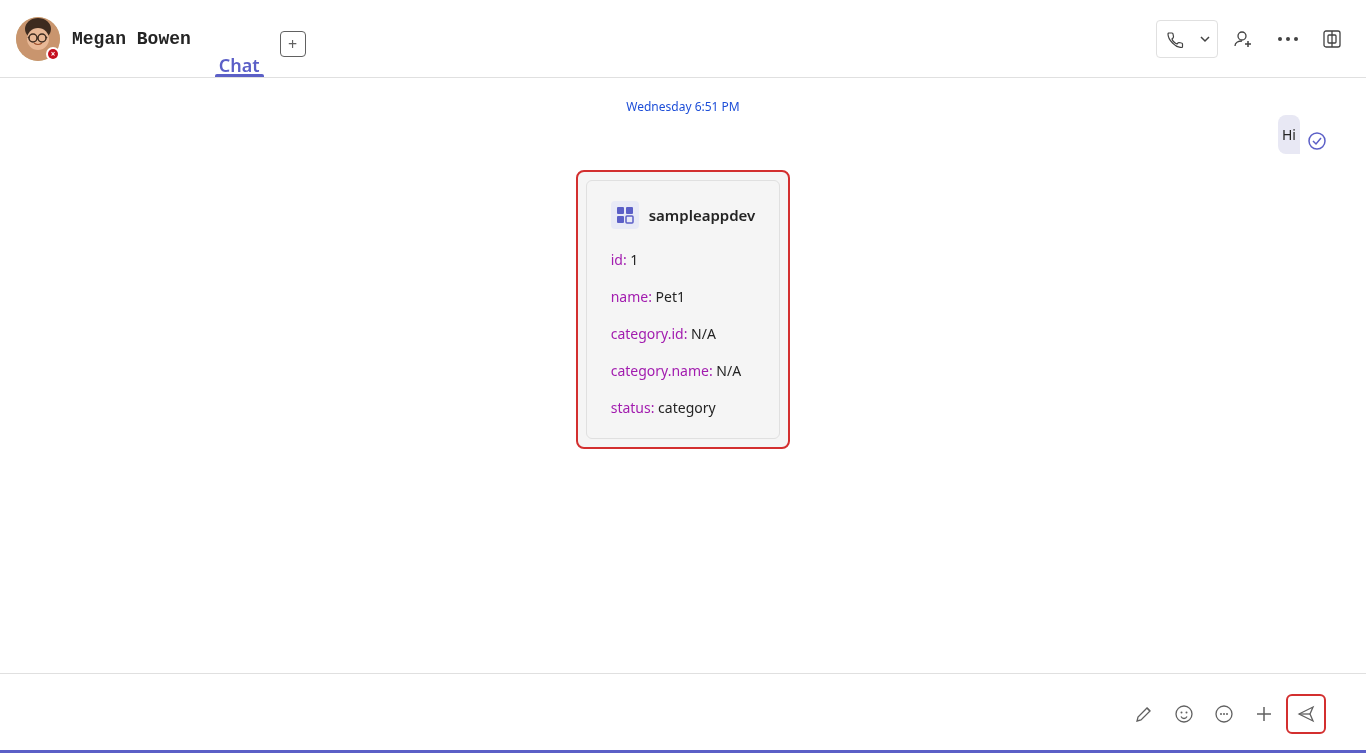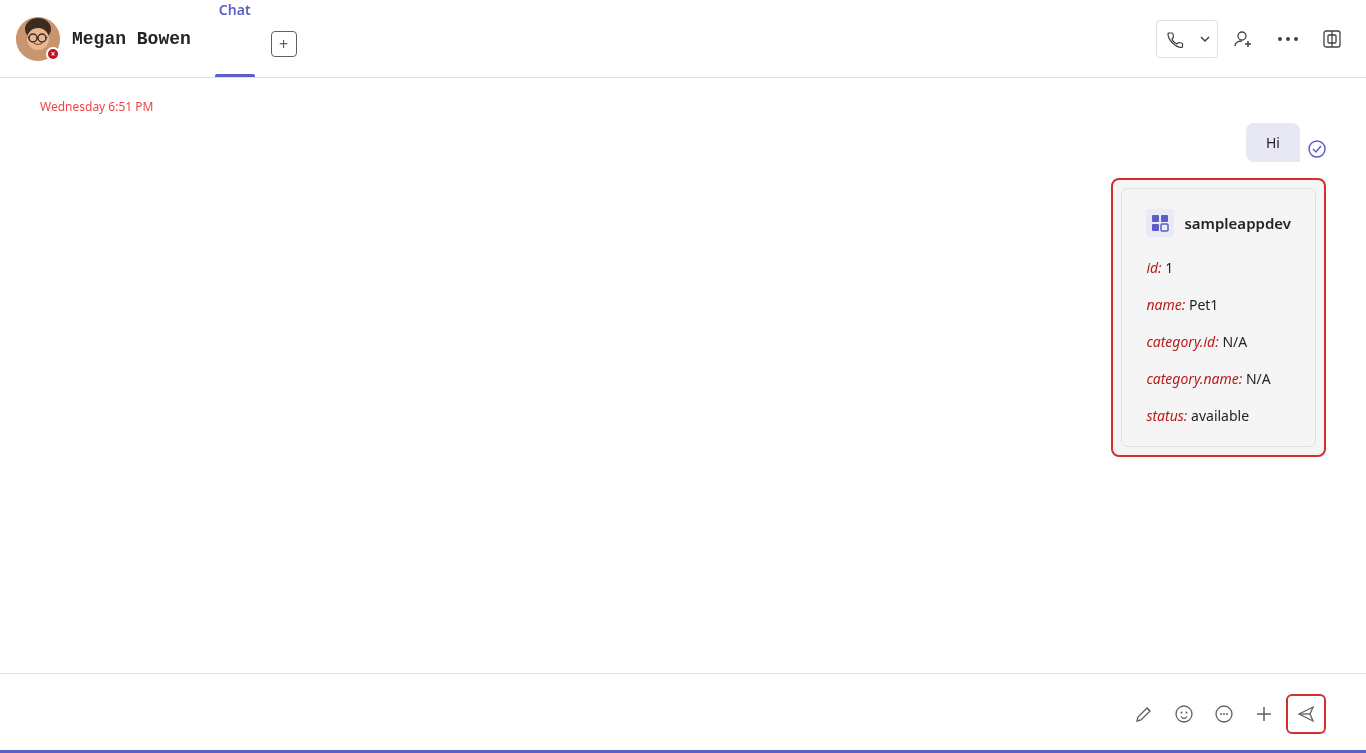--- a/index.html
+++ b/index.html
@@ -68,27 +68,27 @@
       color: #242424;
       margin-right: 24px;
       font-family: Liberation Mono, monospace;
     }
     .tabs-container {
       display: flex;
       align-items: flex-end;
       height: 100%;
     }
     .tab {
-      font-size: 14px;
+      font-size: 18px;
       color: #616161;
       padding: 0 4px;
       margin-right: 16px;
       height: 100%;
       display: flex;
-      align-items: flex-start;
+      align-items: flex-end;
       cursor: pointer;
       position: relative;
     }
     .tab.active {
       color: #5b5fc7;
       font-weight: 600;
     }
     .tab.active::after {
       content: '';
       position: absolute;
@@ -139,50 +139,49 @@
     .chat-area {
       flex: 1;
       overflow-y: auto;
       padding: 20px 40px;
       display: flex;
       flex-direction: column;
       background: #fff;
     }
 
     .timestamp-label {
-      text-align: left;
+      text-align: center;
       font-size: 12px;
-      color: #ef4444;
-      margin-bottom: 8px;
+      color: #1d4ed8;
     }
 
     .message-row-right {
       display: flex;
       justify-content: flex-end;
       align-items: flex-end;
       gap: 8px;
       margin-bottom: 16px;
     }
     .message-bubble {
       background: #e8e8f4;
       border-radius: 8px 8px 0 8px;
-      padding: 10px 20px;
+      padding: 10px 4px;
       font-size: 14px;
       color: #242424;
       max-width: 300px;
     }
     .message-tick {
       color: #5b5fc7;
       font-size: 16px;
       margin-bottom: 4px;
     }
 
     .message-row-left {
       display: flex;
-      justify-content: flex-end;
+      justify-content: center;
       margin-bottom: 16px;
     }
 
     
     .card-outer {
       border: 2px solid #d32f2f;
       border-radius: 8px;
       padding: 8px;
       background: #f5f5f5;
       max-width: 760px;
@@ -218,22 +217,21 @@
     .card-field {
       font-size: 14px;
       color: #242424;
       margin-bottom: 16px;
       line-height: 1.5;
     }
     .card-field:last-child {
       margin-bottom: 0;
     }
     .field-label {
-      color: #b91c1c;
-      font-style: italic;
+      color: #a21caf;
     }
     .field-value {
       color: #242424;
     }
 
     
     .compose-bar {
       border-top: 1px solid #e0e0e0;
       padding: 0 40px;
       height: 80px;
@@ -407,21 +405,21 @@
         <div class="card-field">
           <span class="field-label">name: </span><span class="field-value">Pet1</span>
         </div>
         <div class="card-field">
           <span class="field-label">category.id: </span><span class="field-value">N/A</span>
         </div>
         <div class="card-field">
           <span class="field-label">category.name: </span><span class="field-value">N/A</span>
         </div>
         <div class="card-field">
-          <span class="field-label">status: </span><span class="field-value">available</span>
+          <span class="field-label">status: </span><span class="field-value">category</span>
         </div>
 
       </div>
     </div>
   </div>
 
 </div>
 
 <div class="compose-bar">
   <div class="compose-input-area"></div>

